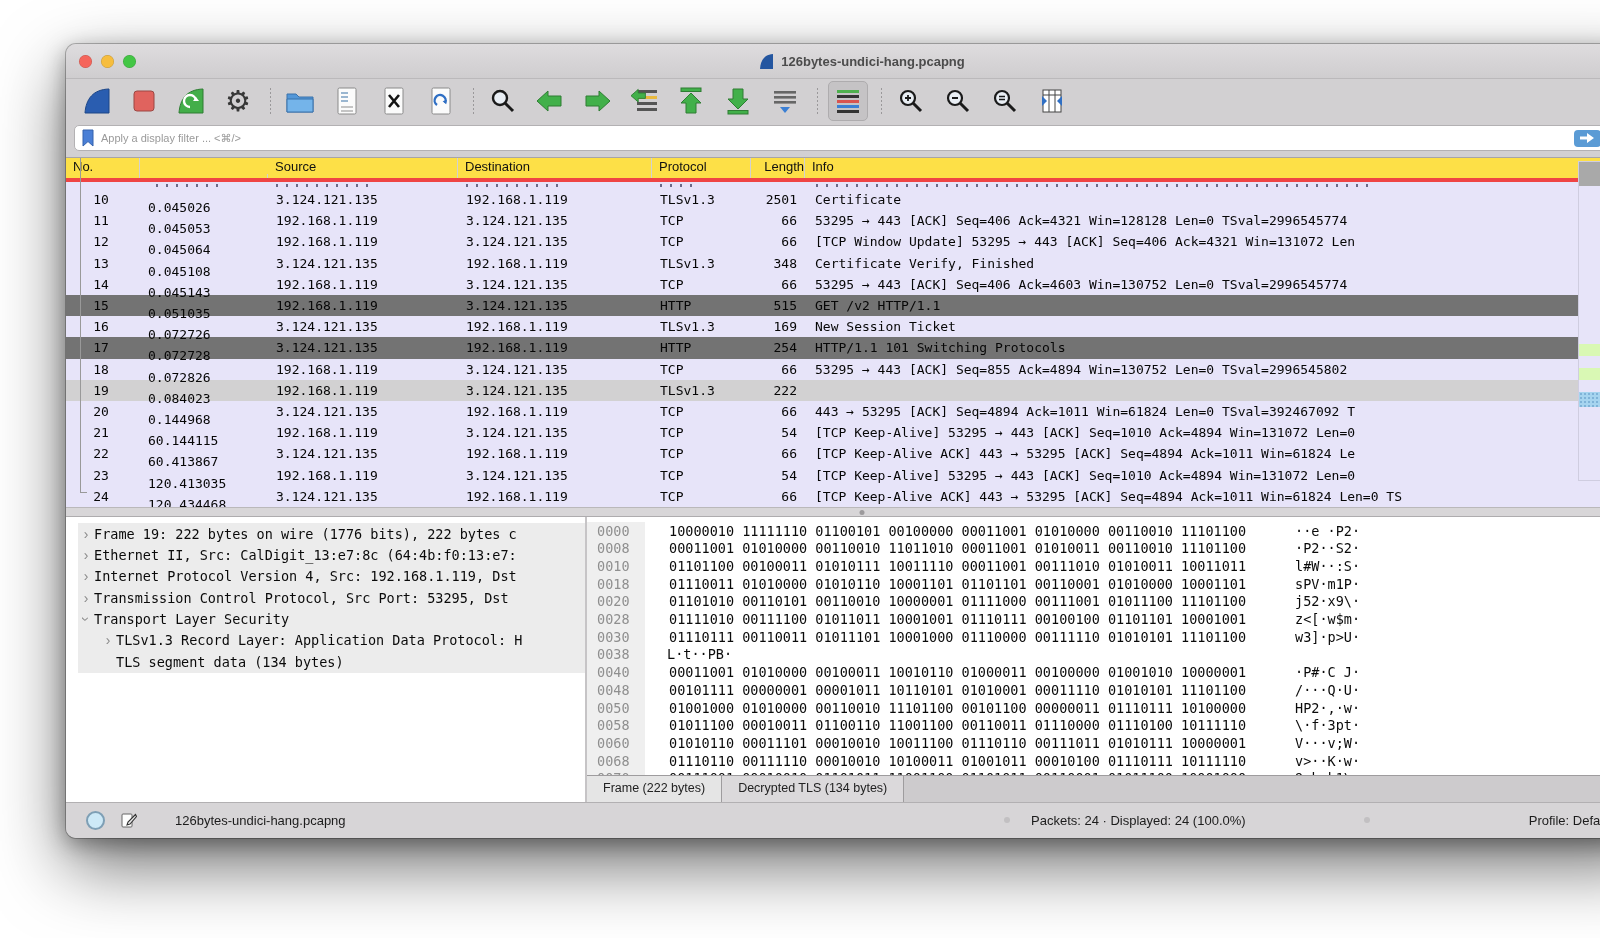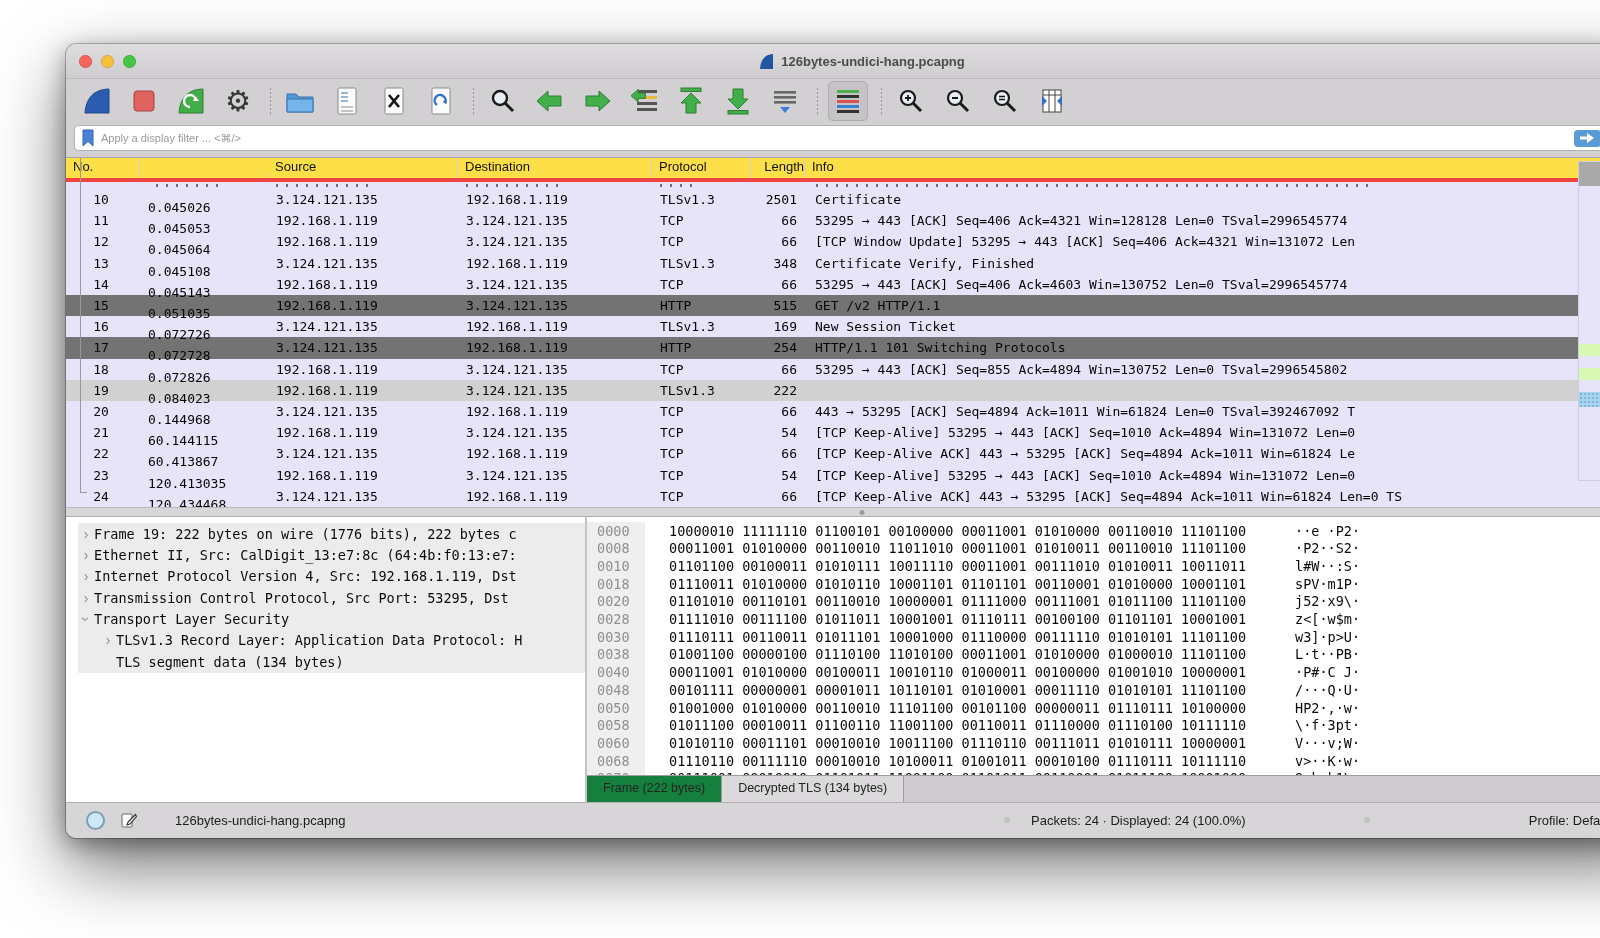--- a/index.html
+++ b/index.html
@@ -74,21 +74,21 @@
   .drow .chev.down{transform:rotate(90deg);}
   .drow.ind1{padding-left:22px;}
   .vsplit{width:2px;flex:0 0 2px;background:#c6c4c6;}
   .bpane{flex:1;display:flex;flex-direction:column;background:#ffffff;min-width:0;}
   .brows{flex:1;overflow:hidden;padding-top:5px;font-family:"DejaVu Sans Mono",monospace;font-size:13.5px;}
   .brow{height:17.7px;display:flex;white-space:pre;align-items:center;}
   .b-off{width:58px;flex:0 0 58px;padding-left:10px;box-sizing:border-box;color:#8f8f8f;background:#efefef;height:100%;display:flex;align-items:center;}
   .b-bits{width:604px;flex:0 0 604px;padding-left:24px;color:#0a0a0a;overflow:hidden;}
   .b-ascii{padding-left:22px;color:#0a0a0a;overflow:hidden;}
   .btabs{height:26px;flex:0 0 26px;background:#cdcbcd;border-top:1px solid #9e9c9e;display:flex;font-size:12.5px;color:#222;}
-  .btab{padding:0 16px;line-height:25px;border-right:1px solid #9e9c9e;background:#15803d;white-space:nowrap;}
+  .btab{padding:0 16px;line-height:25px;border-right:1px solid #9e9c9e;background:#e5e5e5;white-space:nowrap;}
   .btab.active{background:#dbd9db;}
 
   
   .statusbar{height:35px;flex:0 0 35px;background:#d7d5d7;border-top:1px solid #b2b0b2;position:relative;
     display:flex;align-items:center;font-size:13px;color:#1c1c1c;}
   .expert-dot{width:15px;height:15px;border-radius:50%;border:2px solid #7e9fb5;background:#cde9f7;margin-left:20px;}
   .note-ic{margin-left:16px;}
   .sb-file{margin-left:38px;}
   .grip{position:absolute;top:14px;width:6px;height:6px;border-radius:50%;background:#c2c0c2;}
   .sb-packets{position:absolute;left:965px;}
@@ -375,21 +375,21 @@
     <div class="vsplit"></div>
     <div class="bpane">
       <div class="brows" id="byte-rows">
           <div class="brow"><div class="b-off">0000</div><div class="b-bits">10000010 11111110 01100101 00100000 00011001 01010000 00110010 11101100</div><div class="b-ascii">··e ·P2·</div></div>
           <div class="brow"><div class="b-off">0008</div><div class="b-bits">00011001 01010000 00110010 11011010 00011001 01010011 00110010 11101100</div><div class="b-ascii">·P2··S2·</div></div>
           <div class="brow"><div class="b-off">0010</div><div class="b-bits">01101100 00100011 01010111 10011110 00011001 00111010 01010011 10011011</div><div class="b-ascii">l#W··:S·</div></div>
           <div class="brow"><div class="b-off">0018</div><div class="b-bits">01110011 01010000 01010110 10001101 01101101 00110001 01010000 10001101</div><div class="b-ascii">sPV·m1P·</div></div>
           <div class="brow"><div class="b-off">0020</div><div class="b-bits">01101010 00110101 00110010 10000001 01111000 00111001 01011100 11101100</div><div class="b-ascii">j52·x9\·</div></div>
           <div class="brow"><div class="b-off">0028</div><div class="b-bits">01111010 00111100 01011011 10001001 01110111 00100100 01101101 10001001</div><div class="b-ascii">z&lt;[·w$m·</div></div>
           <div class="brow"><div class="b-off">0030</div><div class="b-bits">01110111 00110011 01011101 10001000 01110000 00111110 01010101 11101100</div><div class="b-ascii">w3]·p&gt;U·</div></div>
-          <div class="brow"><div class="b-off">0038</div><div class="b-bits">01001100 00000100 01110100 11010100 00011001 01010000 01000010 11101100</div><div class="b-ascii">L·t··PB·</div></div>
+          <div class="brow"><div class="b-off">0038</div><div class="b-ascii">L·t··PB·</div></div>
           <div class="brow"><div class="b-off">0040</div><div class="b-bits">00011001 01010000 00100011 10010110 01000011 00100000 01001010 10000001</div><div class="b-ascii">·P#·C J·</div></div>
           <div class="brow"><div class="b-off">0048</div><div class="b-bits">00101111 00000001 00001011 10110101 01010001 00011110 01010101 11101100</div><div class="b-ascii">/···Q·U·</div></div>
           <div class="brow"><div class="b-off">0050</div><div class="b-bits">01001000 01010000 00110010 11101100 00101100 00000011 01110111 10100000</div><div class="b-ascii">HP2·,·w·</div></div>
           <div class="brow"><div class="b-off">0058</div><div class="b-bits">01011100 00010011 01100110 11001100 00110011 01110000 01110100 10111110</div><div class="b-ascii">\·f·3pt·</div></div>
           <div class="brow"><div class="b-off">0060</div><div class="b-bits">01010110 00011101 00010010 10011100 01110110 00111011 01010111 10000001</div><div class="b-ascii">V···v;W·</div></div>
           <div class="brow"><div class="b-off">0068</div><div class="b-bits">01110110 00111110 00010010 10100011 01001011 00010100 01110111 10111110</div><div class="b-ascii">v&gt;··K·w·</div></div>
           <div class="brow"><div class="b-off">0070</div><div class="b-bits">00111001 00010010 01101011 11001100 01101011 00110001 01011100 10001000</div><div class="b-ascii">9·k·k1\·</div></div>
         </div>
       <div class="btabs" id="byte-tabs">
           <div class="btab">Frame (222 bytes)</div>

